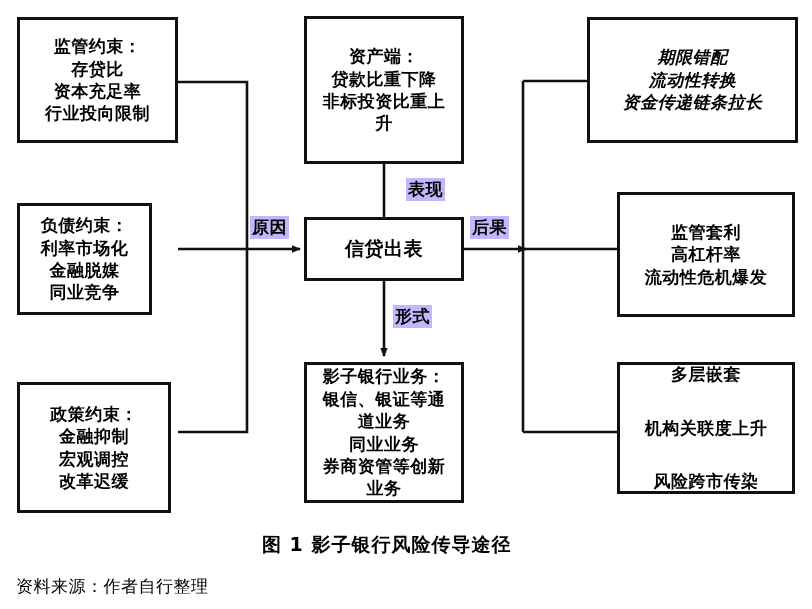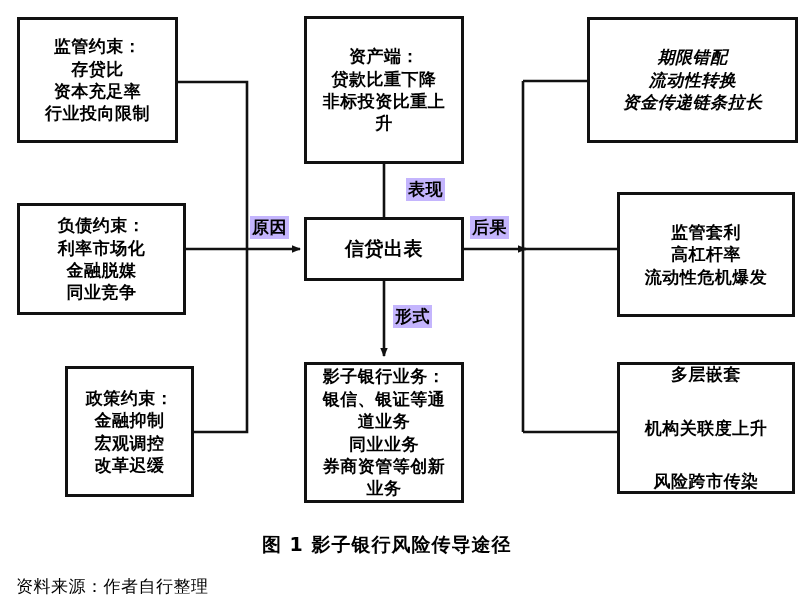--- a/index.html
+++ b/index.html
@@ -67,22 +67,22 @@
   }
   .source-note {
     position: absolute;
     font-size: 17px;
     font-weight: normal;
     letter-spacing: 0.5px;
     white-space: nowrap;
   }
   
   #node-regulatory  { left: 17px;  top: 17px;  width: 161px; height: 126px; }
-  #node-liability   { left: 17px;  top: 203px; width: 169px; height: 112px; }
-  #node-policy      { left: 17px;  top: 366px; width: 129px; height: 131px; margin-left: 48px; }
+  #node-liability   { left: 17px;  top: 203px; width: 135px; height: 112px; }
+  #node-policy      { left: 17px;  top: 382px; width: 154px; height: 131px; }
   #node-asset-side  { left: 304px; top: 16px;  width: 160px; height: 148px; }
   #node-center      { left: 304px; top: 217px; width: 160px; height: 64px;  font-size: 19px; }
   #node-shadow-biz  { left: 304px; top: 362px; width: 160px; height: 141px; }
   #node-maturity    { left: 587px; top: 17px;  width: 211px; height: 126px; font-style: italic; }
   #node-arbitrage   { left: 617px; top: 192px; width: 178px; height: 125px; }
   #node-nesting     { left: 617px; top: 362px; width: 178px; height: 132px; gap: 31px; }
 
   #label-cause   { left: 250px; top: 216px; }
   #label-effect  { left: 470px; top: 216px; }
   #label-form    { left: 393px; top: 305px; }

